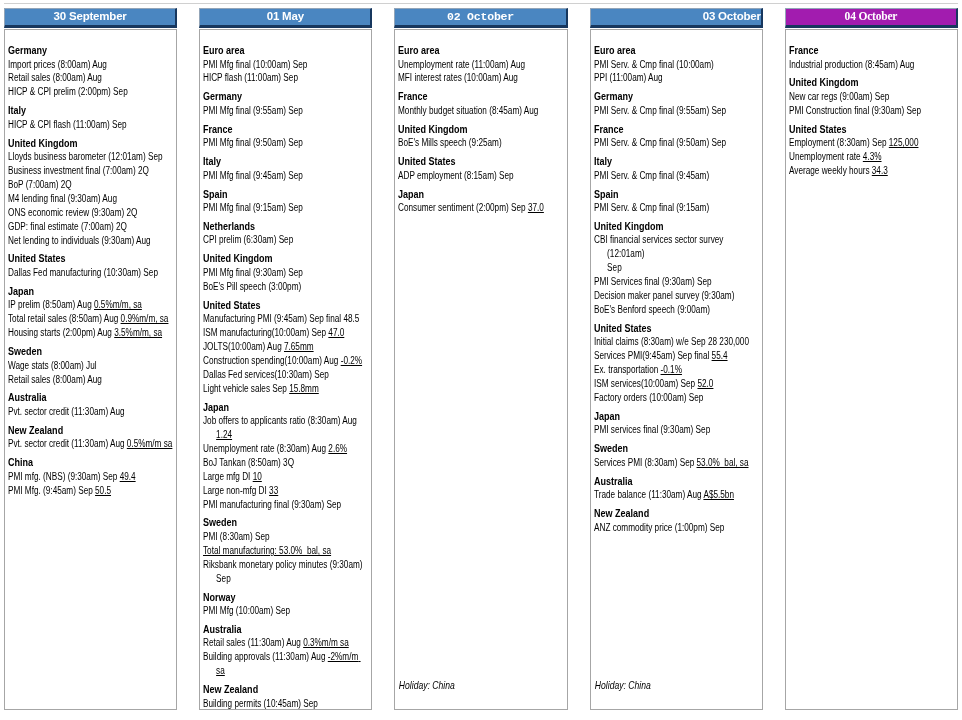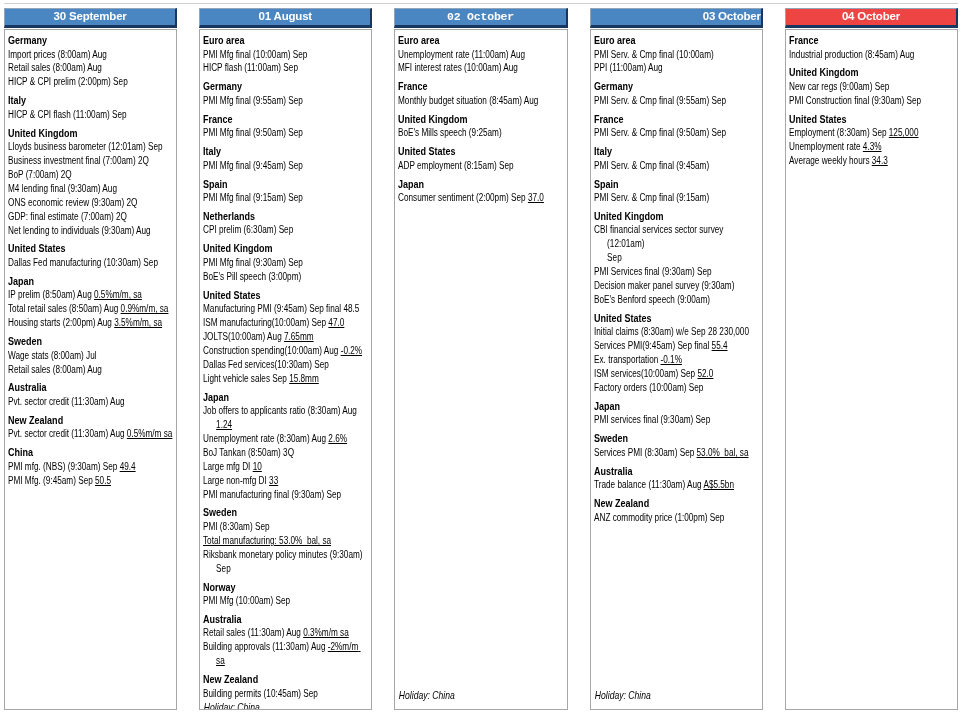--- a/index.html
+++ b/index.html
@@ -20,21 +20,21 @@
     border:1px solid #93a5b8;
     border-right:2px solid #17375E;
     border-bottom:3px solid #17375E;
     color:#fff;font-weight:bold;font-size:11.5px;line-height:15px;
     text-align:center;letter-spacing:-0.2px;
     margin-bottom:1px;
   }
   .col-body{
     height:681px;box-sizing:border-box;
     border:1px solid #A6A6A6;background:#fff;
-    padding:2px 3px;overflow:hidden;
+    padding:12px 3px;overflow:hidden;
   }
   .squeeze{
     width:122%;transform:scaleX(0.82);transform-origin:0 0;
     height:100%;display:flex;flex-direction:column;
     font-size:10px;line-height:13.9px;letter-spacing:0;
   }
   .section{margin-top:4px;}
   .section:first-child{margin-top:1px;}
   .country{font-weight:bold;font-size:11px;line-height:14.5px;}
   .event{padding-left:16px;text-indent:-16px;white-space:pre-wrap;}
@@ -97,21 +97,21 @@
           <div class="section">
             <div class="country">China</div>
             <div class="event"><span>PMI mfg. (NBS) (9:30am) Sep </span><span class="u">49.4</span></div>
             <div class="event"><span>PMI Mfg. (9:45am) Sep </span><span class="u">50.5</span></div>
           </div>
           <div class="spacer"></div>
         </div>
       </div>
     </div>
     <div class="col">
-      <div class="col-header" style="background-color: rgb(74, 134, 193); border-right-color: rgb(23, 55, 94); border-bottom-color: rgb(23, 55, 94);"><span>01 August</span></div>
+      <div class="col-header" style="background-color: rgb(74, 134, 193); border-right-color: rgb(23, 55, 94); border-bottom-color: rgb(23, 55, 94);"><span>01 May</span></div>
       <div class="col-body" style="border-color: rgb(166, 166, 166);">
         <div class="squeeze">
           <div class="section">
             <div class="country">Euro area</div>
             <div class="event"><span>PMI Mfg final (10:00am) Sep</span></div>
             <div class="event"><span>HICP flash (11:00am) Sep</span></div>
           </div>
           <div class="section">
             <div class="country">Germany</div>
             <div class="event"><span>PMI Mfg final (9:55am) Sep</span></div>
@@ -266,21 +266,21 @@
           <div class="section">
             <div class="country">New Zealand</div>
             <div class="event"><span>ANZ commodity price (1:00pm) Sep</span></div>
           </div>
           <div class="spacer"></div>
           <div class="holiday">Holiday: China</div>
         </div>
       </div>
     </div>
     <div class="col">
-      <div class="col-header" style="background-color: #ef4444; border-right-color: rgb(23, 55, 94); border-bottom-color: rgb(23, 55, 94);"><span>04 October</span></div>
+      <div class="col-header" style="background-color: #a21caf; border-right-color: rgb(23, 55, 94); border-bottom-color: rgb(23, 55, 94); font-family: Liberation Serif, serif;"><span>04 October</span></div>
       <div class="col-body" style="border-color: rgb(166, 166, 166);">
         <div class="squeeze">
           <div class="section">
             <div class="country">France</div>
             <div class="event"><span>Industrial production (8:45am) Aug</span></div>
           </div>
           <div class="section">
             <div class="country">United Kingdom</div>
             <div class="event"><span>New car regs (9:00am) Sep</span></div>
             <div class="event"><span>PMI Construction final (9:30am) Sep</span></div>

